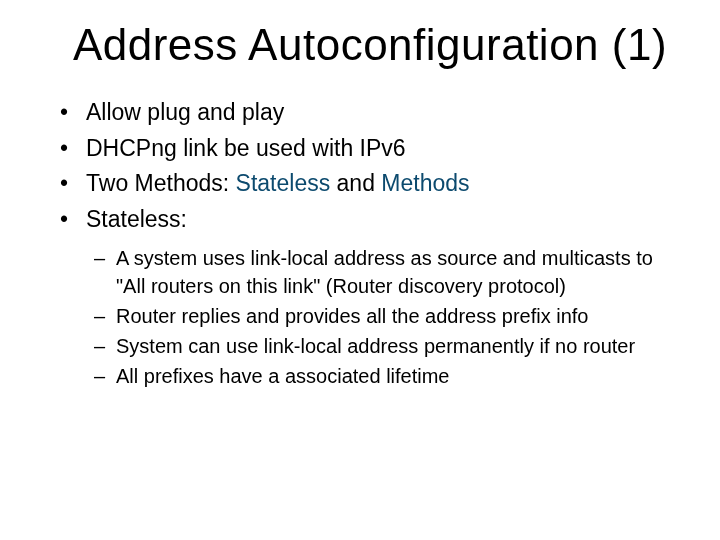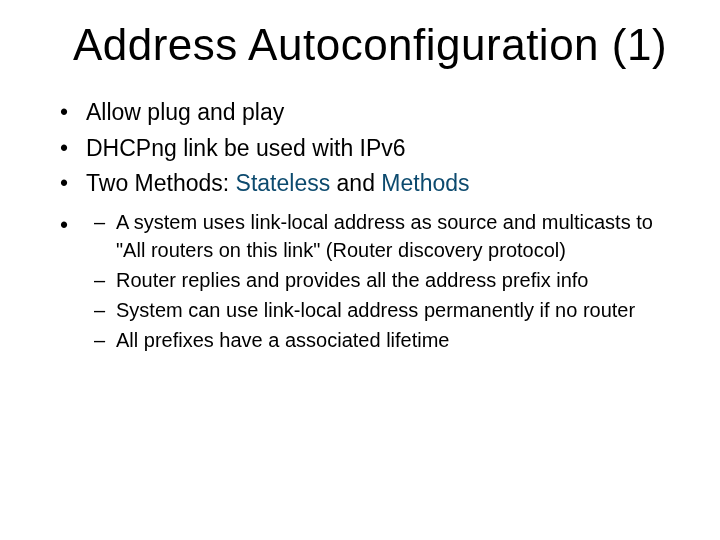--- a/index.html
+++ b/index.html
@@ -56,20 +56,21 @@
 </head>
 <body>
 
 <h1 class="title">Address Autoconfiguration (1)</h1>
 
 <ul class="main-list">
   <li>Allow plug and play</li>
   <li><span>DHCPng link be used with IPv</span><span>6</span></li>
   <li><span>Two Methods: </span><span class="red">Stateless</span><span> and </span><span class="red">Methods</span></li>
   <li>
+    <span>Stateless:</span>
     <ul class="sub-list">
       <li>A system uses link-local address as source and multicasts to "All routers on this link" (Router discovery protocol)</li>
       <li>Router replies and provides all the address prefix info</li>
       <li>System can use link-local address permanently if no router</li>
       <li>All prefixes have a associated lifetime</li>
     </ul>
   </li>
 </ul>
 
 </body></html>

